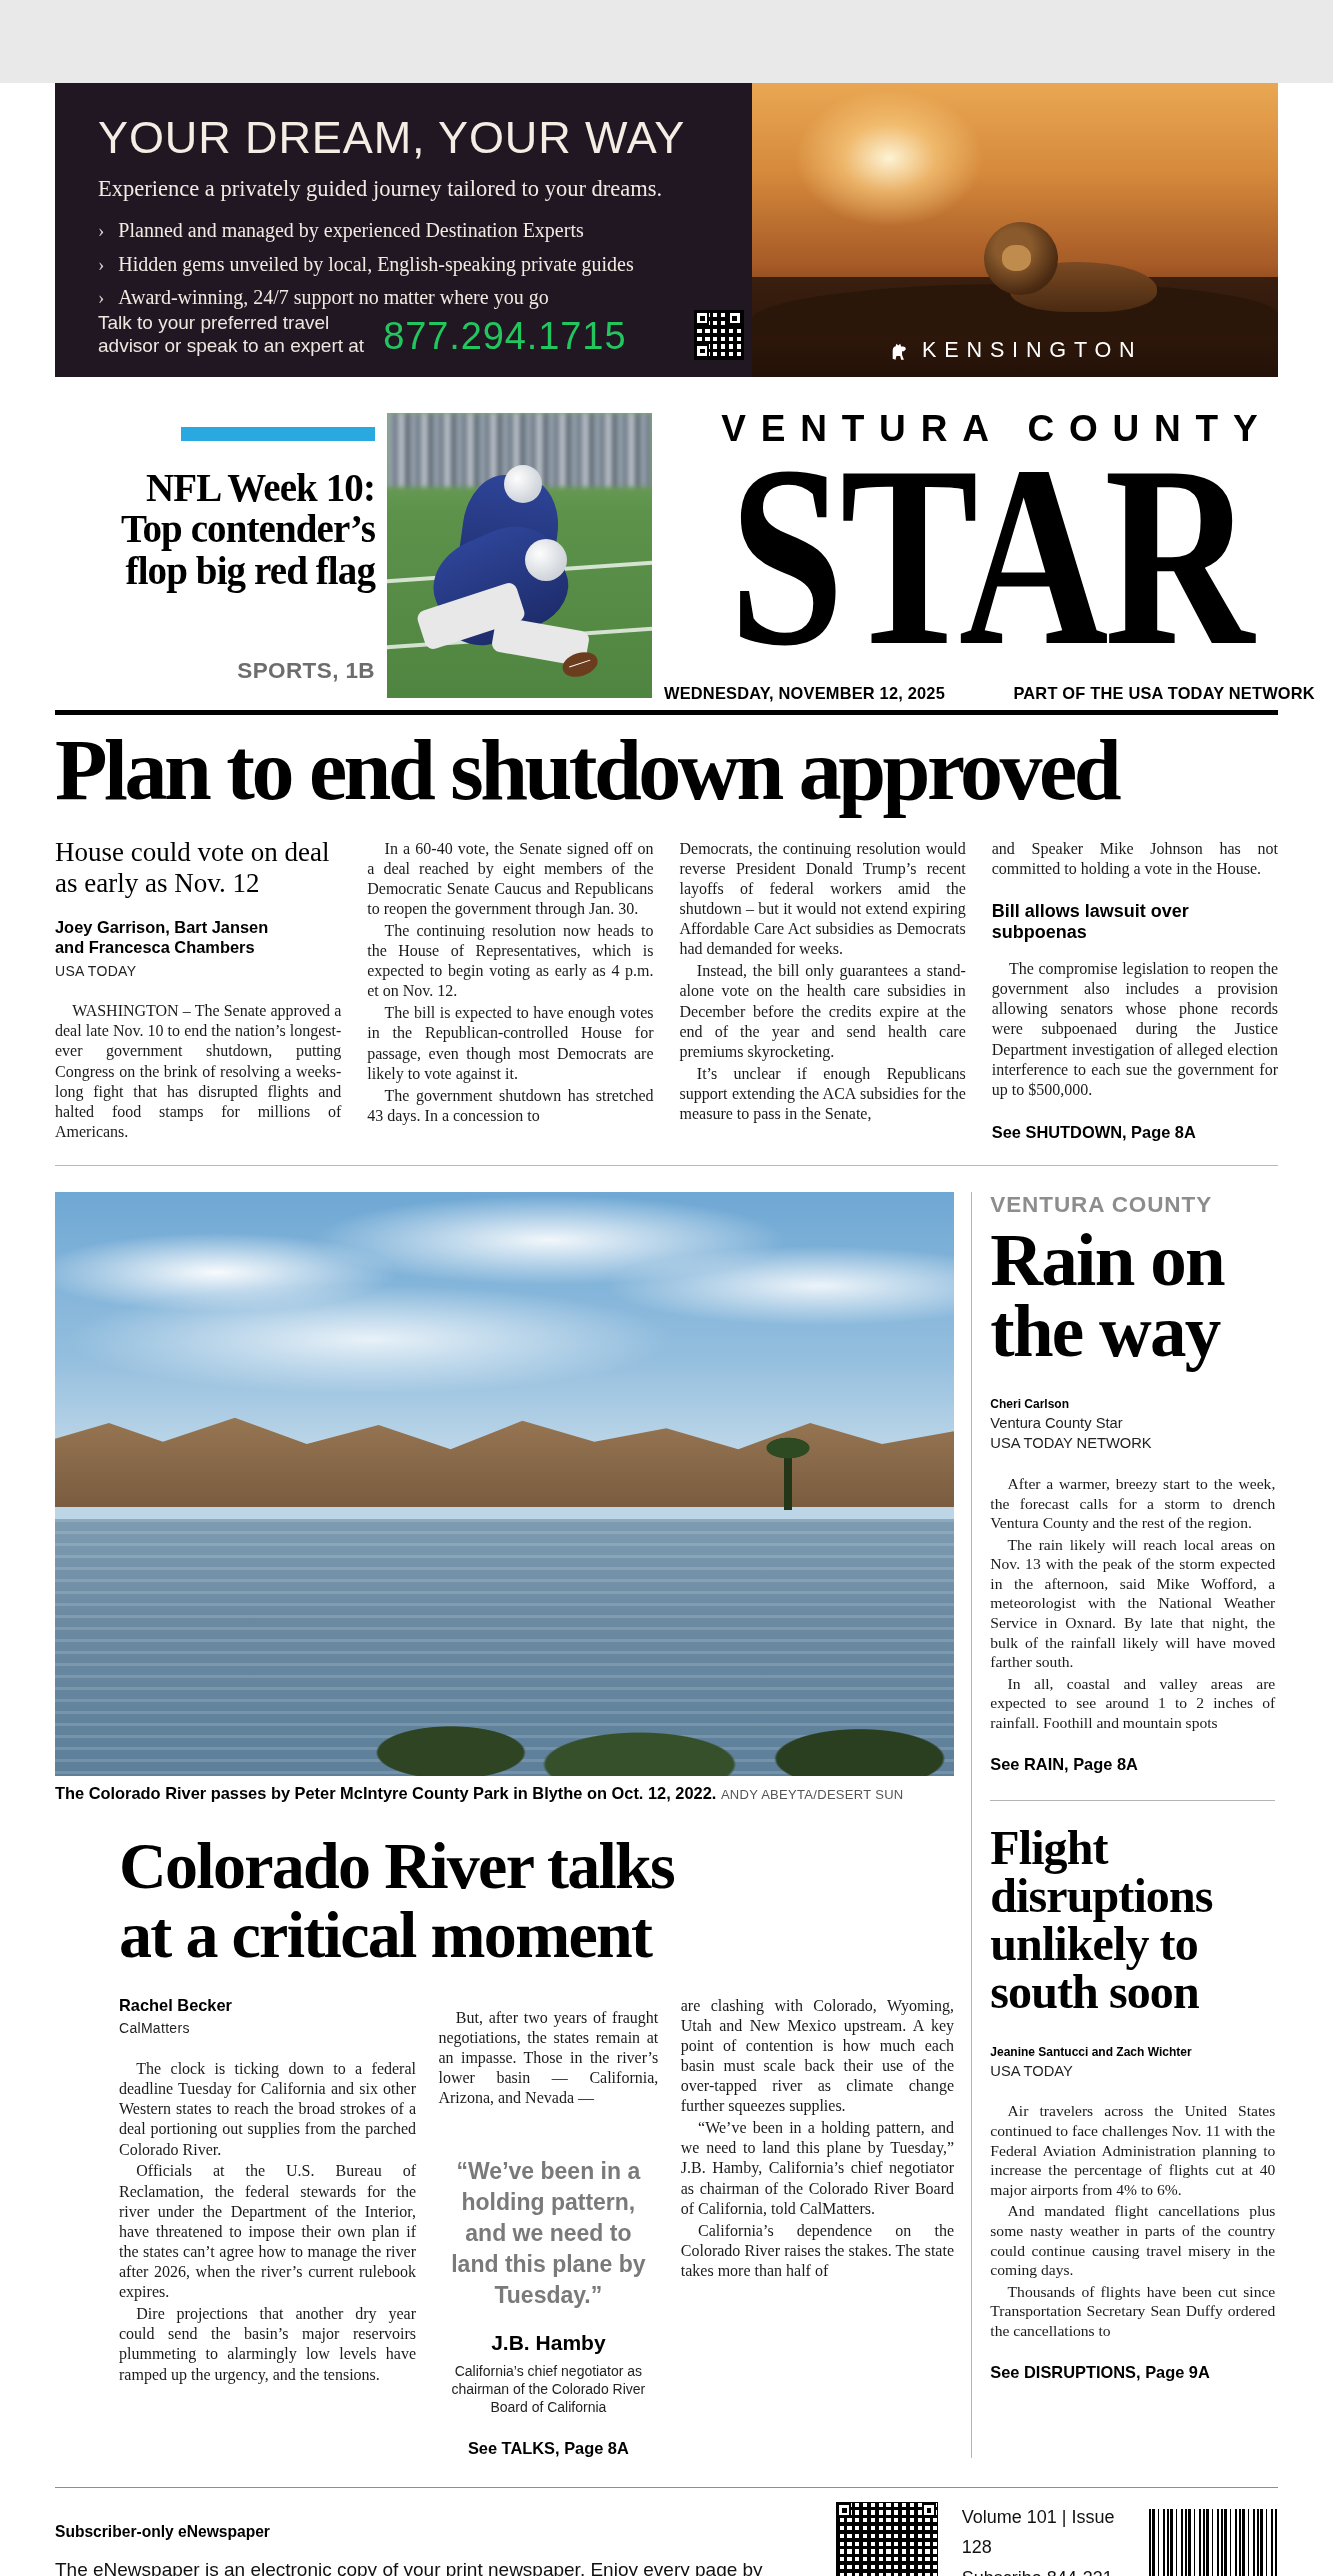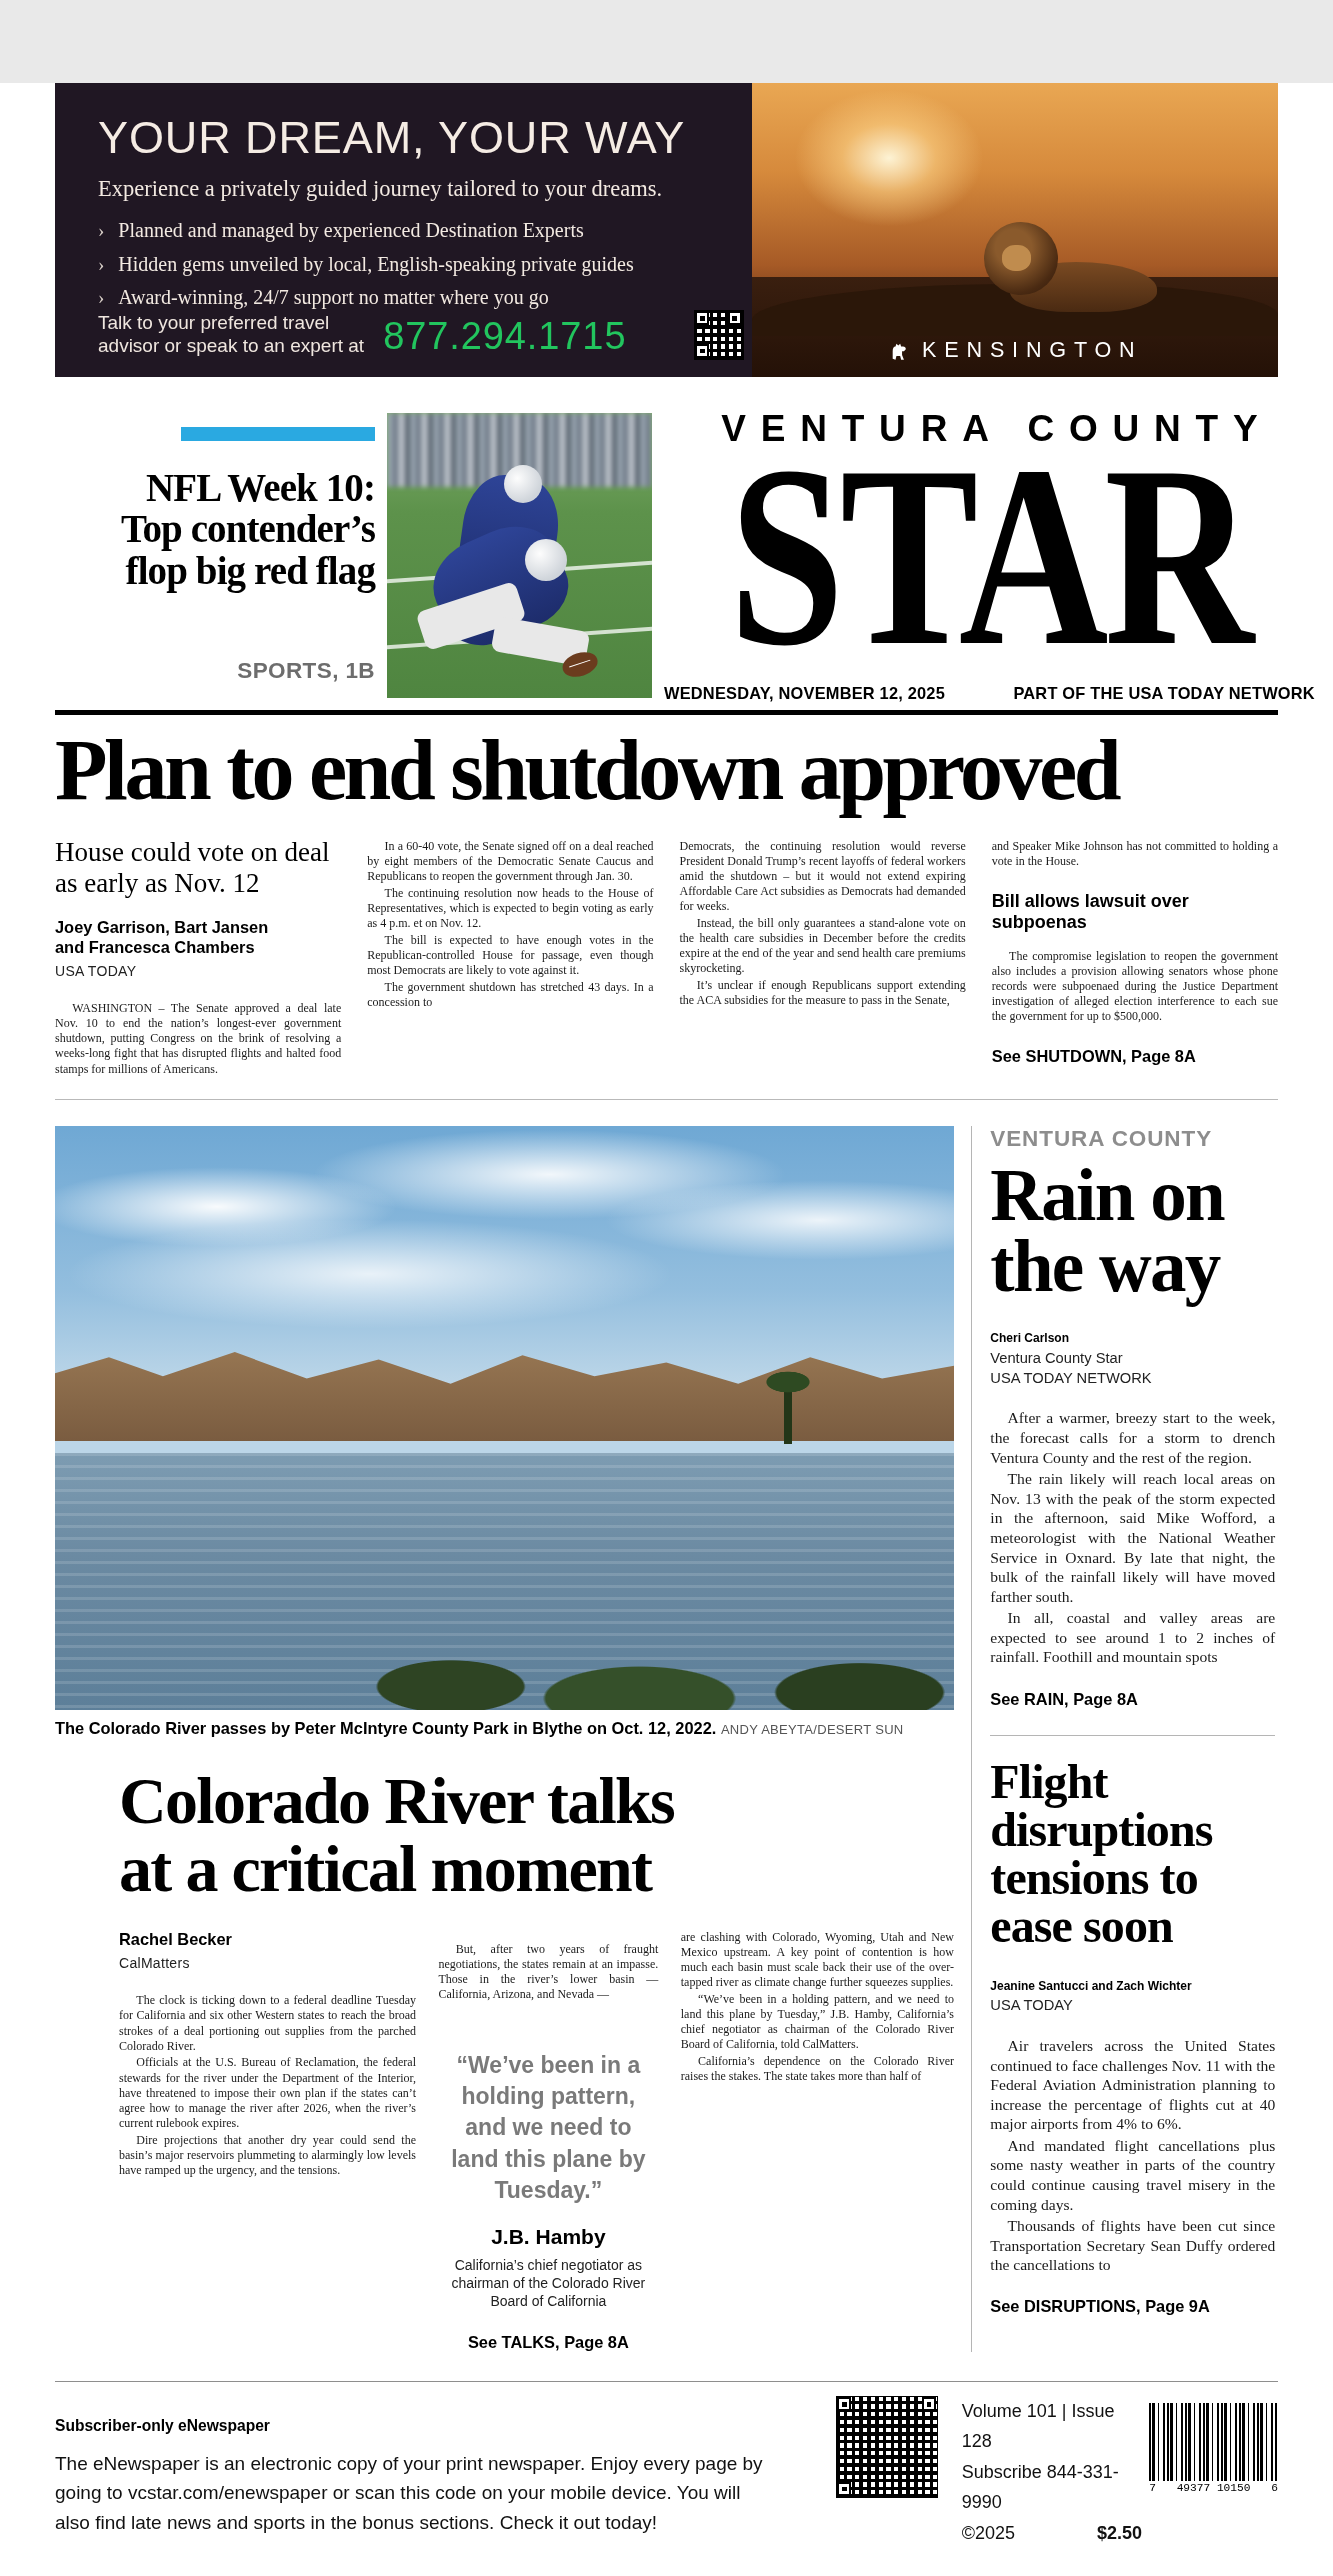--- a/index.html
+++ b/index.html
@@ -61,21 +61,21 @@
   .brand-bottom { margin-top:auto; display:flex; justify-content:space-between; font-size:16.4px; font-weight:bold; letter-spacing:0.2px; padding-bottom:3.5px; color:#000; }
 
   .black-rule { height:5.2px; background:#000; margin-top:3.5px; }
 
   
   .lead-head { font-family:"Liberation Serif",serif; font-weight:bold; font-size:86px; letter-spacing:-3.5px; line-height:1.02; margin-top:12px; color:#000; }
   .story-cols { display:grid; grid-template-columns:repeat(4,1fr); column-gap:26px; margin-top:22.5px; }
   .subhead { font-family:"Liberation Serif",serif; font-size:27px; line-height:1.15; color:#000; }
   .byline { font-weight:bold; font-size:16.4px; line-height:1.2; margin-top:19px; color:#000; }
   .src { font-size:14px; letter-spacing:0.3px; margin-top:5.2px; color:#222; }
-  .body-p { font-family:"Liberation Serif",serif; font-size:12px; line-height:1.26; text-align:justify; text-indent:17.3px; color:#1a1a1a; margin-top:1.7px; }
+  .body-p { font-family:"Liberation Serif",serif; font-size:16px; line-height:1.26; text-align:justify; text-indent:17.3px; color:#1a1a1a; margin-top:1.7px; }
   .body-p.noindent { text-indent:0; }
   .body-p.first { margin-top:22.5px; }
   .crosshead { font-weight:bold; font-size:18px; margin:22.5px 0 15.6px; color:#000; }
   .jump { font-weight:bold; font-size:16.4px; margin-top:22.5px; color:#000; }
   .hairline { border-top:0.9px solid #b9b9b9; margin-top:22.5px; }
 
   
   .lower { display:flex; margin-top:26px; }
   .lower-left { width:899px; margin-right:17.3px; }
   .rail { width:304px; border-left:0.9px solid #b5b5b5; padding-left:18px; }
@@ -317,21 +317,21 @@
           <div class="rail-byline">Cheri Carlson</div>
           <div class="rail-org">Ventura County Star</div>
           <div class="rail-org">USA TODAY NETWORK</div>
           <p class="body-p first">After a warmer, breezy start to the week, the forecast calls for a storm to drench Ventura County and the rest of the region.</p>
           <p class="body-p">The rain likely will reach local areas on Nov. 13 with the peak of the storm expected in the afternoon, said Mike Wofford, a meteorologist with the National Weather Service in Oxnard. By late that night, the bulk of the rainfall likely will have moved farther south.</p>
           <p class="body-p">In all, coastal and valley areas are expected to see around 1 to 2 inches of rainfall. Foothill and mountain spots</p>
           <div class="jump">See RAIN, Page 8A</div>
         </div>
         <div class="rail-rule"></div>
         <div>
-          <div class="flight-head">Flight disruptions tensions to ease soon</div>
+          <div class="flight-head">Flight disruptions unlikely to south soon</div>
           <div class="rail-byline">Jeanine Santucci and Zach Wichter</div>
           <div class="rail-org">USA TODAY</div>
           <p class="body-p first">Air travelers across the United States continued to face challenges Nov. 11 with the Federal Aviation Administration planning to increase the percentage of flights cut at 40 major airports from 4% to 6%.</p>
           <p class="body-p">And mandated flight cancellations plus some nasty weather in parts of the country could continue causing travel misery in the coming days.</p>
           <p class="body-p">Thousands of flights have been cut since Transportation Secretary Sean Duffy ordered the cancellations to</p>
           <div class="jump">See DISRUPTIONS, Page 9A</div>
         </div>
       </div>
     </div>
 

